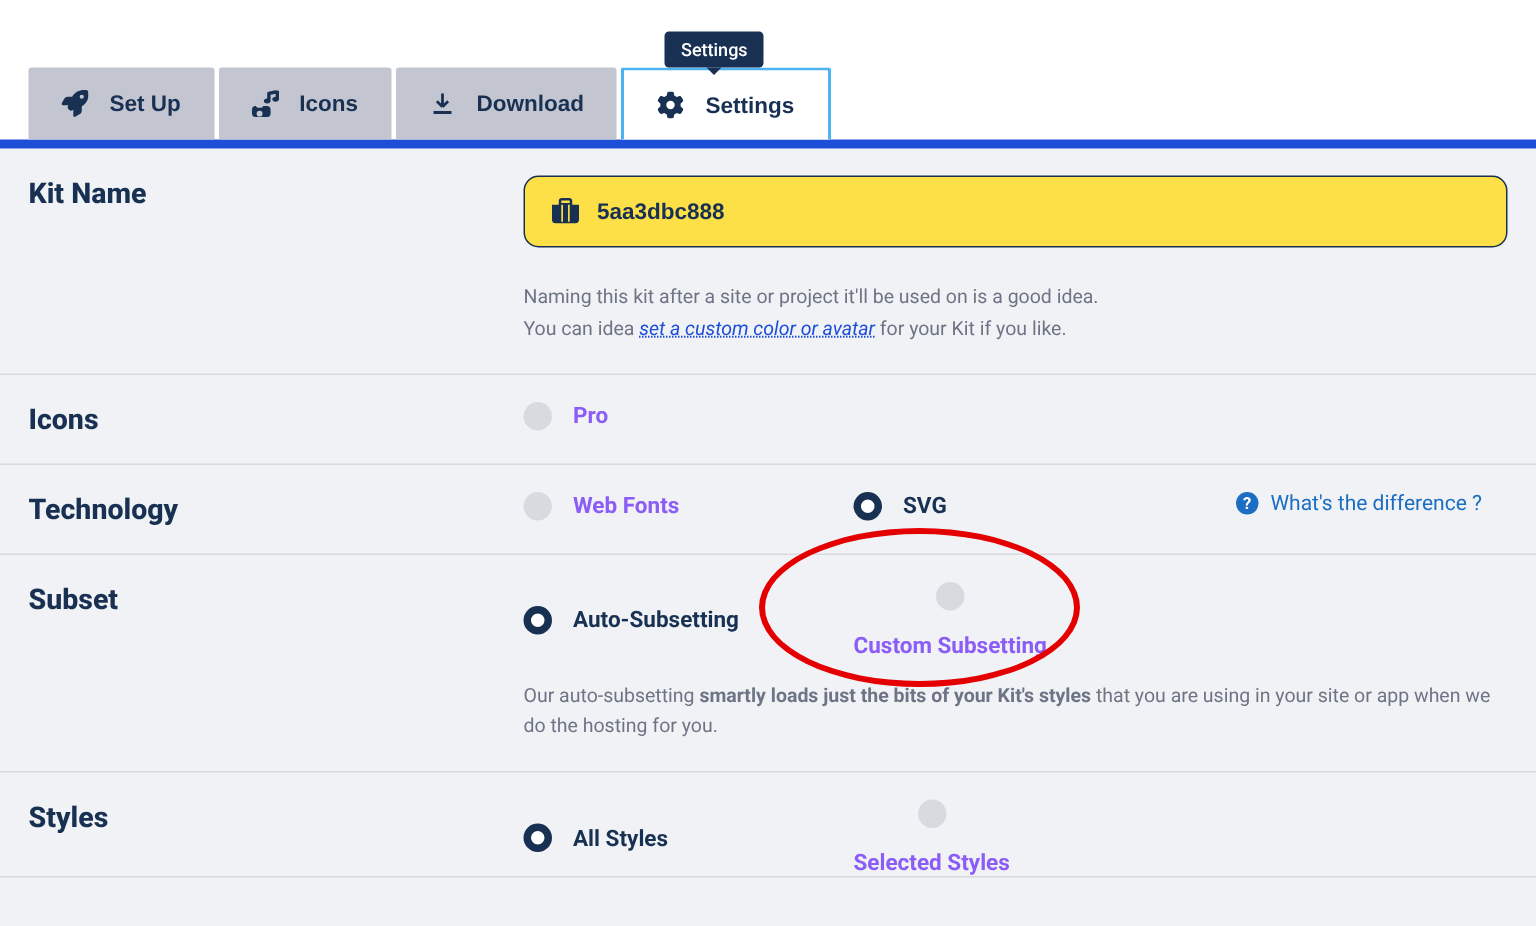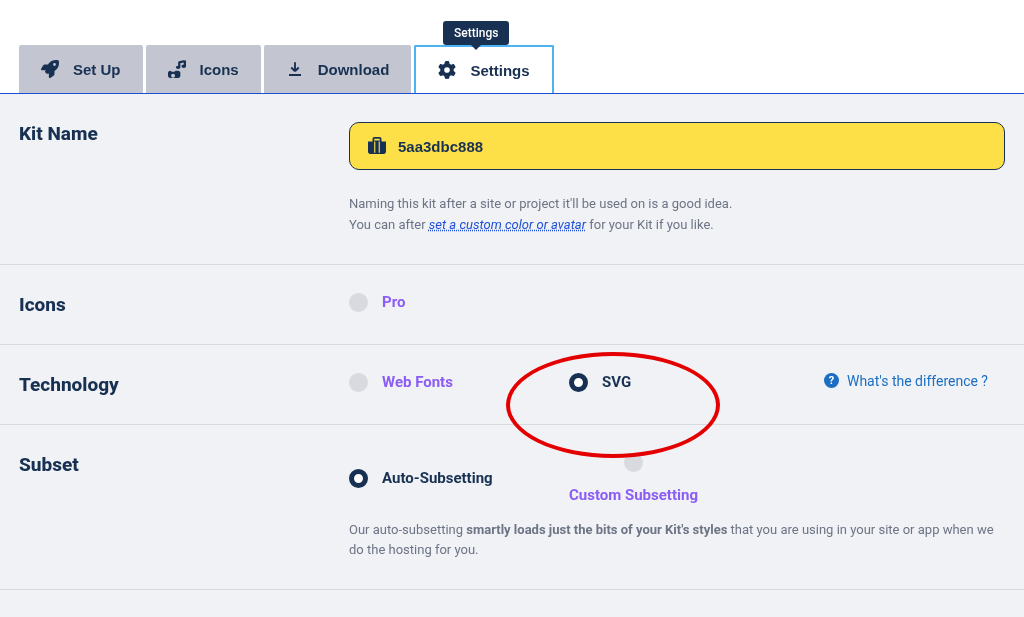--- a/index.html
+++ b/index.html
@@ -36,21 +36,21 @@
       border-left: 5px solid transparent;
       border-right: 5px solid transparent;
       border-top: 5px solid #183153;
     }
     .tabs {
       display: flex;
       gap: 3px;
       padding: 0 19px;
       padding-top: 45px;
       background: #fff;
-      border-bottom: 1px solid #1d4ed8;
+      border-bottom: 6px solid #1d4ed8;
     }
     .tab {
       display: flex;
       align-items: center;
       gap: 14px;
       padding: 14px 22px;
       background: #c3c6d1;
       color: #183153;
       font-weight: 700;
       font-size: 15px;
@@ -69,21 +69,21 @@
       width: 18px;
       height: 18px;
       align-items: center;
       justify-content: center;
     }
     .content {
       padding: 0;
     }
     .section {
       display: flex;
-      padding: 28px 19px;
+      padding: 18px 19px;
       border-bottom: 1px solid #d8dae0;
       align-items: flex-start;
     }
     .section-left {
       width: 330px;
       flex-shrink: 0;
     }
     .section-title {
       font-size: 19px;
       font-weight: 800;
@@ -258,21 +258,21 @@
       <div class="input-wrapper">
         <span class="tab-icon">
           <svg viewBox="0 0 512 512" fill="#183153">
               <path d="M176 56V96H336V56c0-4.4-3.6-8-8-8H184c-4.4 0-8 3.6-8 8zM128 96V56c0-30.9 25.1-56 56-56H328c30.9 0 56 25.1 56 56V96v32H512V416c0 35.3-28.7 64-64 64H64c-35.3 0-64-28.7-64-64V128H128V96zM176 128V448h32V128H176zM304 128V448h32V128H304z"></path>
             </svg>
         </span>
         <input type="text" value="5aa3dbc888" style="">
       </div>
       <div class="helper-text">
         <span>Naming this kit after a site or project it'll be used on is a good idea.</span><br>
-        <span>You can after </span><a href="#">set a custom color or avatar</a><span> for your Kit if you like.</span>
+        <span>You can idea </span><a href="#">set a custom color or avatar</a><span> for your Kit if you like.</span>
       </div>
     </div>
   </div>
 
   <div class="section">
     <div class="section-left">
       <div class="section-title">Icons</div>
     </div>
     <div class="section-right">
       <div class="radio-group">

